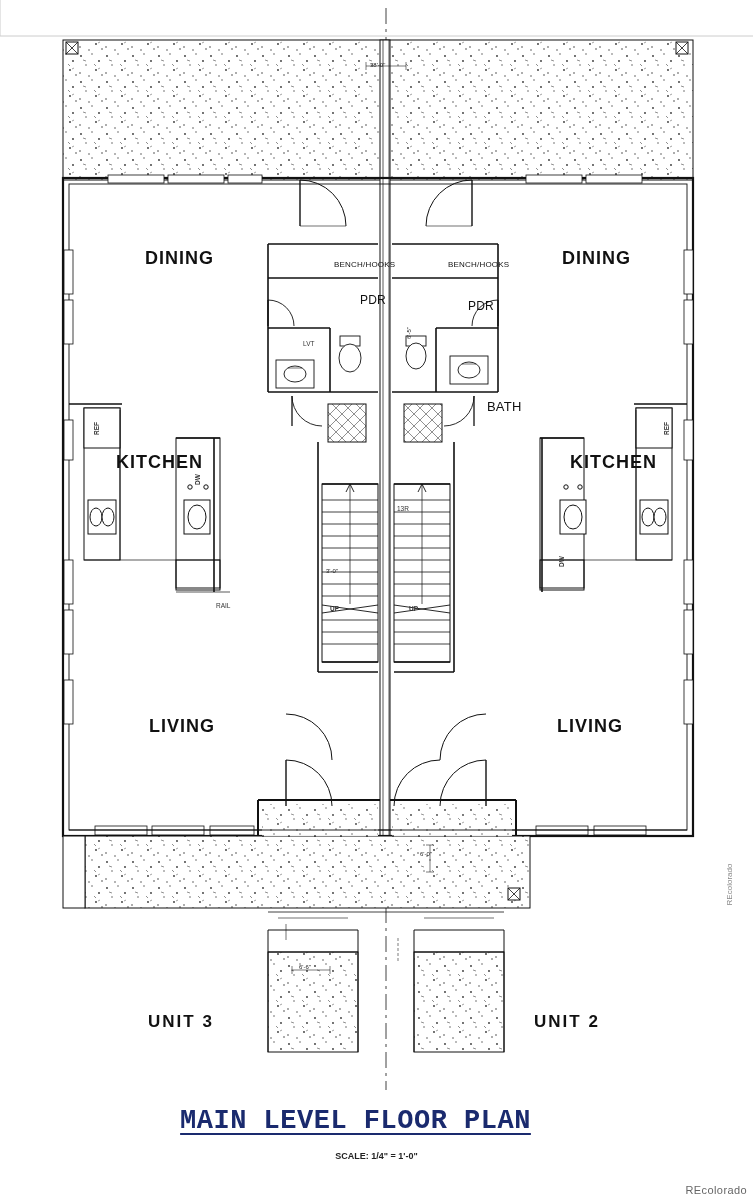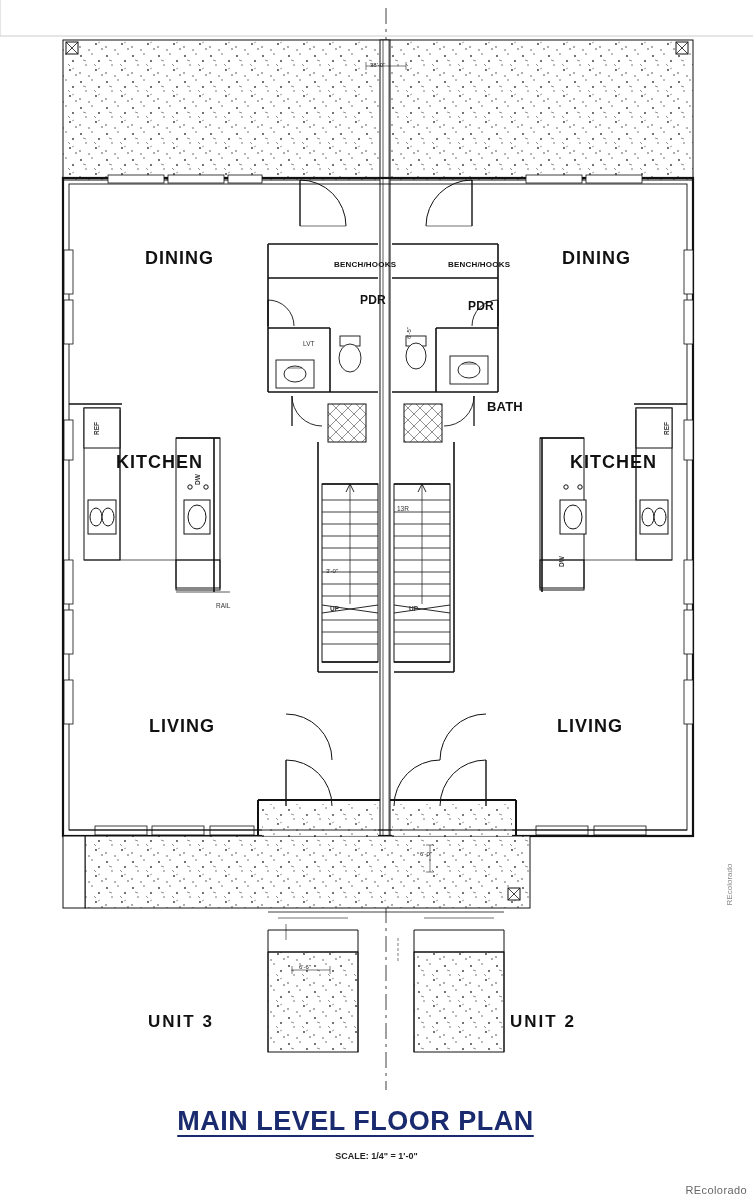--- a/index.html
+++ b/index.html
@@ -27,21 +27,21 @@
     color: #111111;
     white-space: nowrap;
     letter-spacing: 0.5px;
   }
   .room-label {
     font-size: 18px;
     letter-spacing: 1px;
   }
   .small-label {
     font-size: 8px;
-    font-weight: bold;
+    font-weight: normal;
     letter-spacing: 0.2px;
     padding-left: 44px;
   }
   .tiny-label {
     font-size: 6.5px;
     font-weight: normal;
     letter-spacing: 0;
     color: #333;
   }
   .unit-label {
@@ -54,21 +54,21 @@
     left: 0;
     top: 1106px;
     width: 711px;
     text-align: center;
     font-size: 27px;
     font-weight: bold;
     color: #1a2a6e;
     letter-spacing: 0.5px;
     text-decoration: underline;
     text-underline-offset: 5px;
-    font-family: Liberation Sans, sans-serif;
+    font-family: Liberation Mono, monospace;
   }
   .title-scale {
     position: absolute;
     left: 0;
     top: 1151px;
     width: 753px;
     text-align: center;
     font-size: 9px;
     font-weight: bold;
     color: #222;
@@ -440,21 +440,21 @@
 
 <div class="dim-label" style="left:370px; top:62px;">38'-0"</div>
 <div class="dim-label" style="left:420px; top:851px;">6'-0"</div>
 <div class="dim-label" style="left:299px; top:964px;">6'-6"</div>
 <div class="dim-label" style="left:403px; top:330px;">
   <span style="display:inline-block; transform:rotate(-90deg);">6'-5"</span>
 </div>
 <div class="dim-label" style="left:326px; top:568px;">3'-0"</div>
 
 <div class="lbl unit-label" style="left:148px; top:1012px;">UNIT 3</div>
-<div class="lbl unit-label" style="left:510px; top:1012px;">UNIT 2</div>
+<div class="lbl unit-label" style="left:534px; top:1012px;">UNIT 2</div>
 
 <div class="title-main">MAIN LEVEL FLOOR PLAN</div>
 <div class="title-scale">SCALE: 1/4" = 1'-0"</div>
 
 <div class="watermark">REcolorado</div>
 <div class="watermark-side">
   <span style="display:inline-block; transform:rotate(-90deg); transform-origin:center;">REcolorado</span>
 </div>
 
 </body></html>

